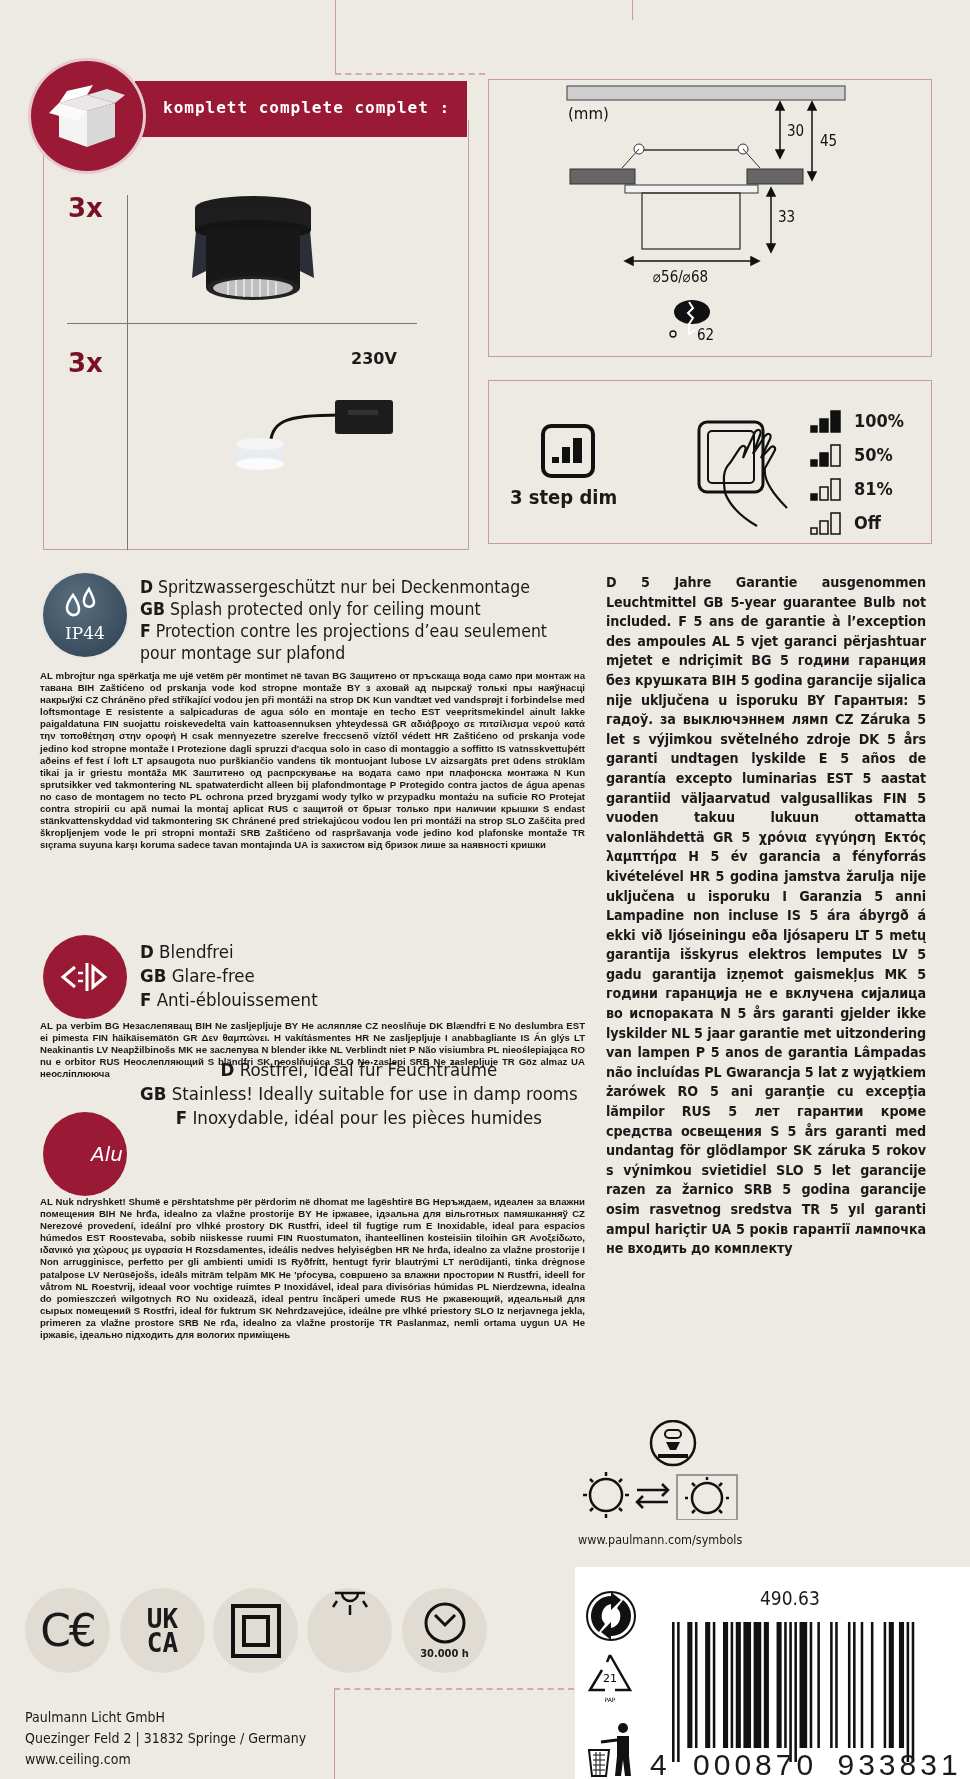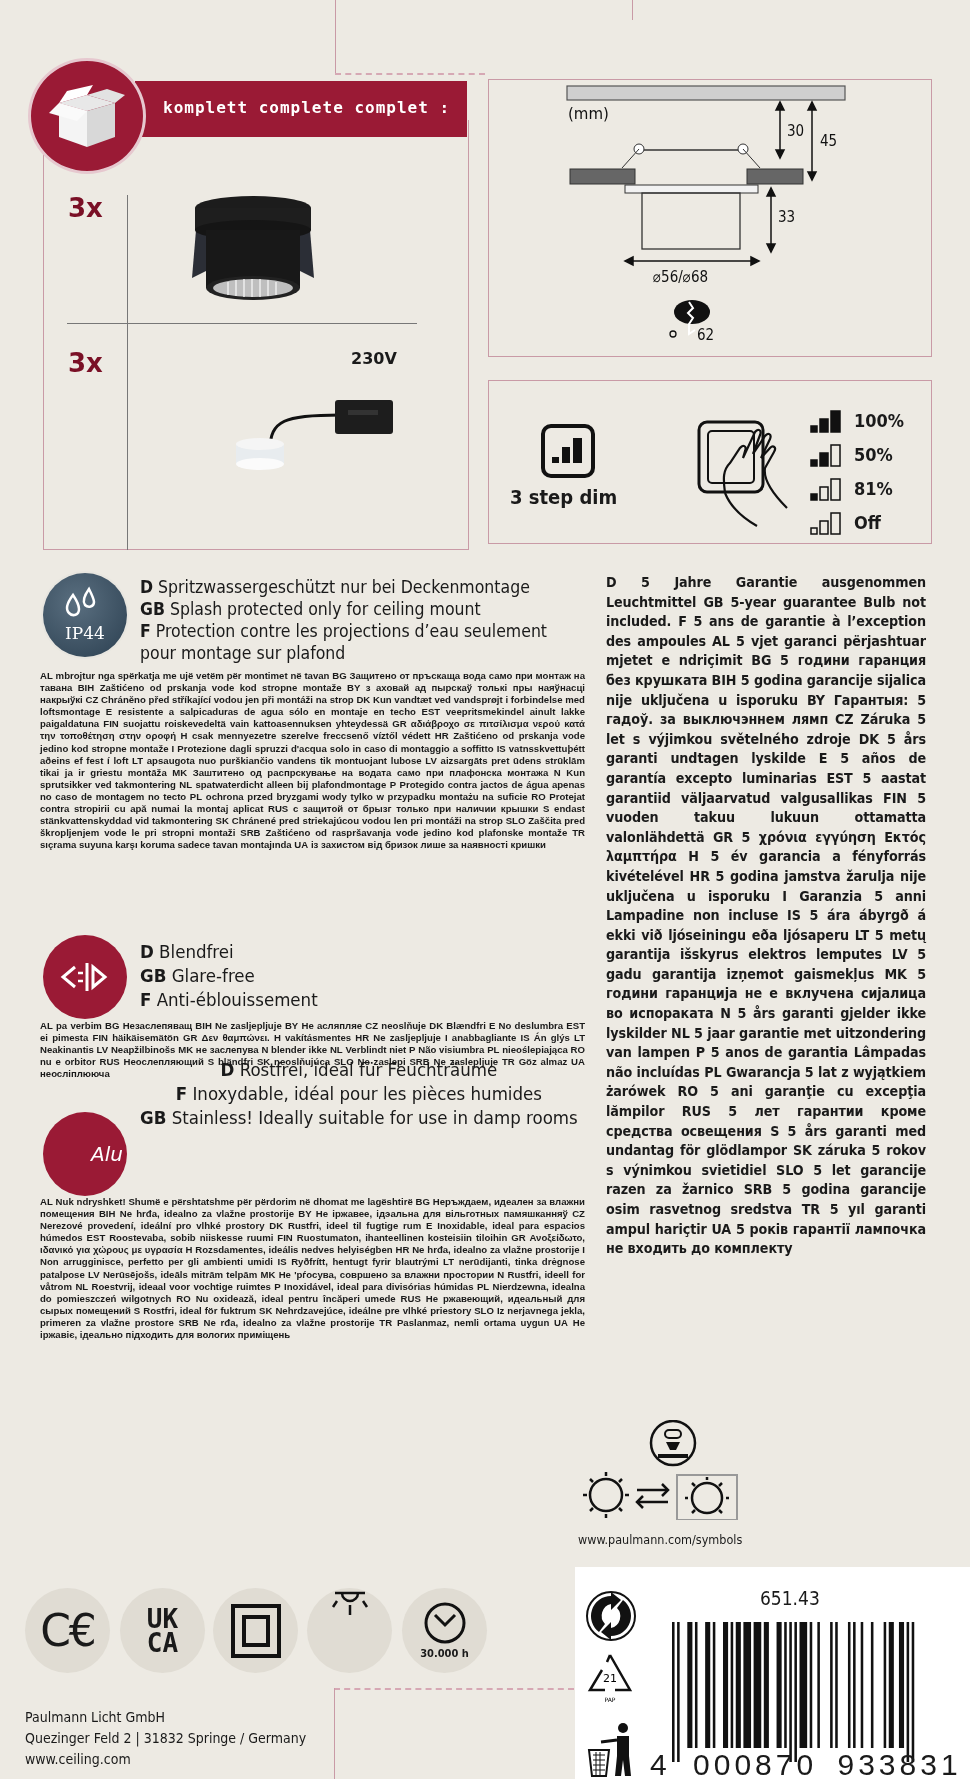--- a/index.html
+++ b/index.html
@@ -246,22 +246,22 @@
   <div style="font-size:18.5px; line-height:24px;"><b>GB</b><span> Glare-free</span></div>
   <div style="font-size:18.5px; line-height:24px;"><b>F</b><span> Anti-éblouissement</span></div>
 </div>
 <div class="small-text" style="top:1020px;"><b class="code">AL</b> pa verbim <b class="code">BG</b> Незаслепяващ <b class="code">BIH</b> Ne zasljepljuje <b class="code">BY</b> Не асляпляе <b class="code">CZ</b> neoslňuje <b class="code">DK</b> Blændfri <b class="code">E</b> No deslumbra <b class="code">EST</b> ei pimesta <b class="code">FIN</b> häikäisemätön <b class="code">GR</b> Δεν θαμπώνει. <b class="code">H</b> vakításmentes <b class="code">HR</b> Ne zasljepljuje <b class="code">I</b> anabbagliante <b class="code">IS</b> Án glýs <b class="code">LT</b> Neakinantis <b class="code">LV</b> Neapžilbinošs <b class="code">MK</b> не заслепува <b class="code">N</b> blender ikke <b class="code">NL</b> Verblindt niet <b class="code">P</b> Não visiumbra <b class="code">PL</b> nieoślepiająca <b class="code">RO</b> nu e orbitor <b class="code">RUS</b> Неослепляющий <b class="code">S</b> bländfri <b class="code">SK</b> neoslňujúca <b class="code">SLO</b> Ne zaslepi <b class="code">SRB</b> Ne zaslepljuje <b class="code">TR</b> Göz almaz <b class="code">UA</b> неосліплююча</div>
 
 <div class="feature-circle" id="alu-circle">
   <span style="color:#fff; font-size:20px; font-style:italic; font-family:'DejaVu Sans', sans-serif;margin-left:44px;">Alu</span>
 </div>
 <div class="feature-text" style="top:1058px;text-align:center;">
   <div style="font-size:18.5px; line-height:24px;"><b>D</b><span> Rostfrei, ideal für Feuchträume</span></div>
+  <div style="font-size:18.5px; line-height:24px;"><b>GB</b><span> Stainless! Ideally suitable for use in damp rooms</span></div>
   <div style="font-size:18.5px; line-height:24px;"><b>F</b><span> Inoxydable, idéal pour les pièces humides</span></div>
-  <div style="font-size:18.5px; line-height:24px;"><b>GB</b><span> Stainless! Ideally suitable for use in damp rooms</span></div>
 </div>
 <div class="small-text" style="top:1196px;"><b class="code">AL</b> Nuk ndryshket! Shumë e përshtatshme për përdorim në dhomat me lagështirë <b class="code">BG</b> Неръждаем, идеален за влажни помещения <b class="code">BIH</b> Ne hrđa, idealno za vlažne prostorije <b class="code">BY</b> Не іржавее, ідэальна для вільготных памяшканняў <b class="code">CZ</b> Nerezové provedení, ideální pro vlhké prostory <b class="code">DK</b> Rustfri, ideel til fugtige rum <b class="code">E</b> Inoxidable, ideal para espacios húmedos <b class="code">EST</b> Roostevaba, sobib niiskesse ruumi <b class="code">FIN</b> Ruostumaton, ihanteellinen kosteisiin tiloihin <b class="code">GR</b> Ανοξείδωτο, ιδανικό για χώρους με υγρασία <b class="code">H</b> Rozsdamentes, ideális nedves helyiségben <b class="code">HR</b> Ne hrđa, idealno za vlažne prostorije <b class="code">I</b> Non arrugginisce, perfetto per gli ambienti umidi <b class="code">IS</b> Ryðfrítt, hentugt fyrir blautrými <b class="code">LT</b> nerūdijanti, tinka drėgnose patalpose <b class="code">LV</b> Nerūsējošs, ideāls mitrām telpām <b class="code">MK</b> Не 'рѓосува, совршено за влажни простории <b class="code">N</b> Rustfri, ideell for våtrom <b class="code">NL</b> Roestvrij, ideaal voor vochtige ruimtes <b class="code">P</b> Inoxidável, ideal para divisórias húmidas <b class="code">PL</b> Nierdzewna, idealna do pomieszczeń wilgotnych <b class="code">RO</b> Nu oxidează, ideal pentru încăperi umede <b class="code">RUS</b> Не ржавеющий, идеальный для сырых помещений <b class="code">S</b> Rostfri, ideal för fuktrum <b class="code">SK</b> Nehrdzavejúce, ideálne pre vlhké priestory <b class="code">SLO</b> Iz nerjavnega jekla, primeren za vlažne prostore <b class="code">SRB</b> Ne rđa, idealno za vlažne prostorije <b class="code">TR</b> Paslanmaz, nemli ortama uygun <b class="code">UA</b> Не іржавіє, ідеально підходить для вологих приміщень</div>
 
 <div class="abs" id="guarantee"><b class="code">D</b> 5 Jahre Garantie ausgenommen Leuchtmittel <b class="code">GB</b> 5-year guarantee Bulb not included. <b class="code">F</b> 5 ans de garantie à l’exception des ampoules <b class="code">AL</b> 5 vjet garanci përjashtuar mjetet e ndriçimit <b class="code">BG</b> 5 години гаранция без крушката <b class="code">BIH</b> 5 godina garancije sijalica nije uključena u isporuku <b class="code">BY</b> Гарантыя: 5 гадоў. за выключэннем лямп <b class="code">CZ</b> Záruka 5 let s výjimkou světelného zdroje <b class="code">DK</b> 5 års garanti undtagen lyskilde <b class="code">E</b> 5 años de garantía excepto luminarias <b class="code">EST</b> 5 aastat garantiid väljaarvatud valgusallikas <b class="code">FIN</b> 5 vuoden takuu lukuun ottamatta valonlähdettä <b class="code">GR</b> 5 χρόνια εγγύηση Εκτός λαμπτήρα <b class="code">H</b> 5 év garancia a fényforrás kivételével <b class="code">HR</b> 5 godina jamstva žarulja nije uključena u isporuku <b class="code">I</b> Garanzia 5 anni Lampadine non incluse <b class="code">IS</b> 5 ára ábyrgð á ekki við ljóseiningu eða ljósaperu <b class="code">LT</b> 5 metų garantija išskyrus elektros lemputes <b class="code">LV</b> 5 gadu garantija izņemot gaismekļus <b class="code">MK</b> 5 години гаранција не е вклучена сијалица во испораката <b class="code">N</b> 5 års garanti gjelder ikke lyskilder <b class="code">NL</b> 5 jaar garantie met uitzondering van lampen <b class="code">P</b> 5 anos de garantia Lâmpadas não incluídas <b class="code">PL</b> Gwarancja 5 lat z wyjątkiem żarówek <b class="code">RO</b> 5 ani garanţie cu excepţia lămpilor <b class="code">RUS</b> 5 лет гарантии кроме средства освещения <b class="code">S</b> 5 års garanti med undantag för glödlampor <b class="code">SK</b> záruka 5 rokov s výnimkou svietidiel <b class="code">SLO</b> 5 let garancije razen za žarnico <b class="code">SRB</b> 5 godina garancije osim rasvetnog sredstva <b class="code">TR</b> 5 yıl garanti ampul hariçtir <b class="code">UA</b> 5 років гарантії лампочка не входить до комплекту</div>
 
 <div class="abs" style="left:580px; top:1420px;">
   <svg width="190" height="100" viewBox="0 0 190 100">
     <circle cx="93" cy="23" r="22" fill="none" stroke="#111" stroke-width="2.5"></circle>
     <rect x="85" y="10" width="16" height="8" rx="4" fill="none" stroke="#111" stroke-width="2"></rect>
     <path d="M86,22 L100,22 L96,30 L90,30 Z" fill="#111"></path>
@@ -360,21 +360,21 @@
         <line x1="8" y1="45" x2="20" y2="45"></line>
         <line x1="8" y1="50" x2="20" y2="50"></line>
         <line x1="11" y1="32" x2="11" y2="55"></line>
         <line x1="15" y1="32" x2="15" y2="55"></line>
       </g>
     <circle cx="38" cy="8" r="5" fill="#111"></circle>
     <path d="M32,16 L44,16 L44,36 L46,56 L40,56 L38,40 L36,56 L30,56 L32,36 Z" fill="#111"></path>
     <line x1="32" y1="20" x2="16" y2="22" stroke="#111" stroke-width="3"></line>
   </svg>
 </div>
-<div class="abs" id="article-no">651.43</div>
+<div class="abs" id="article-no">490.63</div>
 <svg class="abs" id="barcode" viewBox="0 0 255 140">
     <rect x="2" y="0" width="2.55" height="140" fill="#111"></rect>
     <rect x="7.1" y="0" width="2.55" height="140" fill="#111"></rect>
     <rect x="17.299999999999997" y="0" width="5.1" height="126" fill="#111"></rect>
     <rect x="24.95" y="0" width="2.55" height="126" fill="#111"></rect>
     <rect x="35.15" y="0" width="5.1" height="126" fill="#111"></rect>
     <rect x="42.8" y="0" width="2.55" height="126" fill="#111"></rect>
     <rect x="52.99999999999999" y="0" width="5.1" height="126" fill="#111"></rect>
     <rect x="60.64999999999999" y="0" width="2.55" height="126" fill="#111"></rect>
     <rect x="65.74999999999999" y="0" width="5.1" height="126" fill="#111"></rect>

